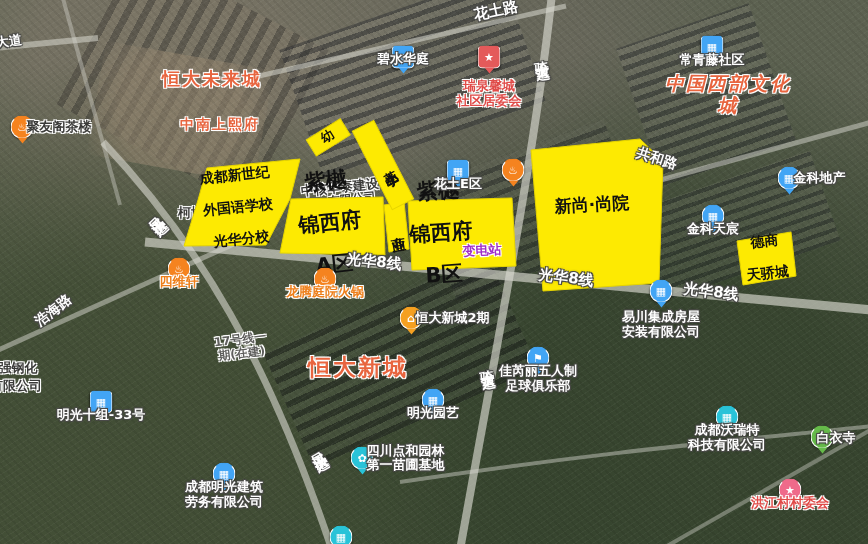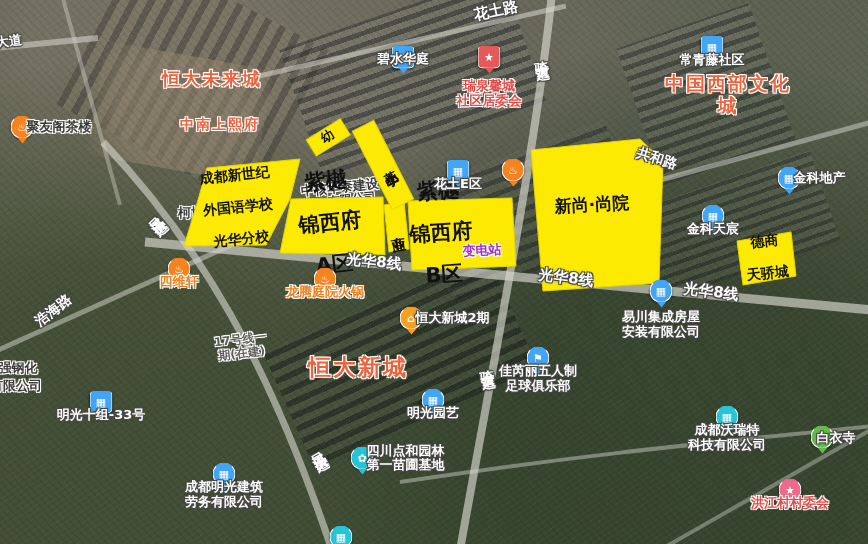--- a/index.html
+++ b/index.html
@@ -129,21 +129,21 @@
   <div class="lbl parcel-label vert" style="left:396px;top:227px;font-size:14px;transform:translate(-50%,-50%) rotate(-10deg);">商业</div>
   <div class="lbl parcel-label" style="left:328px;top:137px;font-size:13px;transform:translate(-50%,-50%) rotate(-32deg);">幼</div>
   <div class="lbl parcel-label vert" style="left:383px;top:165px;font-size:13px;letter-spacing:1px;transform:translate(-50%,-50%) rotate(-27deg);">花土小学</div>
   <div class="lbl c-purple halo-white" style="left:482px;top:251px;font-size:13px;z-index:3;transform:translate(-50%,-50%) rotate(-3deg);">变电站</div>
 
   <div class="lbl c-gray halo-white" style="left:241px;top:347px;font-size:12px;z-index:3;transform:translate(-50%,-50%) rotate(-7deg);">17号线一
 期(在建)</div>
 
 <div class="lbl area-label c-coral halo-white" style="left: 212px; top: 79px; font-size: 18px;">恒大未来城</div>
     <div class="lbl area-label c-coral halo-white" style="left: 220px; top: 124px; font-size: 14px;">中南上熙府</div>
-    <div class="lbl area-label c-coral halo-white" style="left: 728px; top: 95px; font-size: 19px;">中国西部文化城</div>
+    <div class="lbl area-label c-coral halo-white" style="left: 728px; top: 95px; font-size: 19px; font-style: italic;">中国西部文化城</div>
     <div class="lbl area-label c-coral halo-white" style="left: 358px; top: 367px; font-size: 23px;">恒大新城</div>
     <div class="lbl road-label c-white halo-dark" style="left: 9px; top: 42px; font-size: 13px; transform: translate(-50%, -50%) rotate(-8deg);">大道</div>
     <div class="lbl road-label c-white halo-dark" style="left: 496px; top: 11px; font-size: 15px; transform: translate(-50%, -50%) rotate(-12deg);">花土路</div>
     <div class="lbl road-label c-white halo-dark vert" style="left: 540px; top: 54px; font-size: 14px; transform: translate(-50%, -50%) rotate(-9deg);">骑士大道</div>
     <div class="lbl road-label c-white halo-dark vert" style="left: 485px; top: 363px; font-size: 14px; transform: translate(-50%, -50%) rotate(-11deg);">骑士大道</div>
     <div class="lbl road-label c-white halo-dark vert" style="left: 147px; top: 214px; font-size: 14px; transform: translate(-50%, -50%) rotate(-44deg);">凤溪大道</div>
     <div class="lbl road-label c-white halo-dark vert" style="left: 312px; top: 447px; font-size: 14px; transform: translate(-50%, -50%) rotate(-30deg);">凤溪大道</div>
     <div class="lbl road-label c-white halo-dark" style="left: 53px; top: 310px; font-size: 14px; transform: translate(-50%, -50%) rotate(-38deg);">浩海路</div>
     <div class="lbl road-label c-white halo-dark" style="left: 657px; top: 158px; font-size: 14px; transform: translate(-50%, -50%) rotate(18deg);">共和路</div>
     <div class="lbl road-label c-white halo-dark" style="left: 374px; top: 262px; font-size: 15px; transform: translate(-50%, -50%) rotate(6deg);">光华8线</div>

